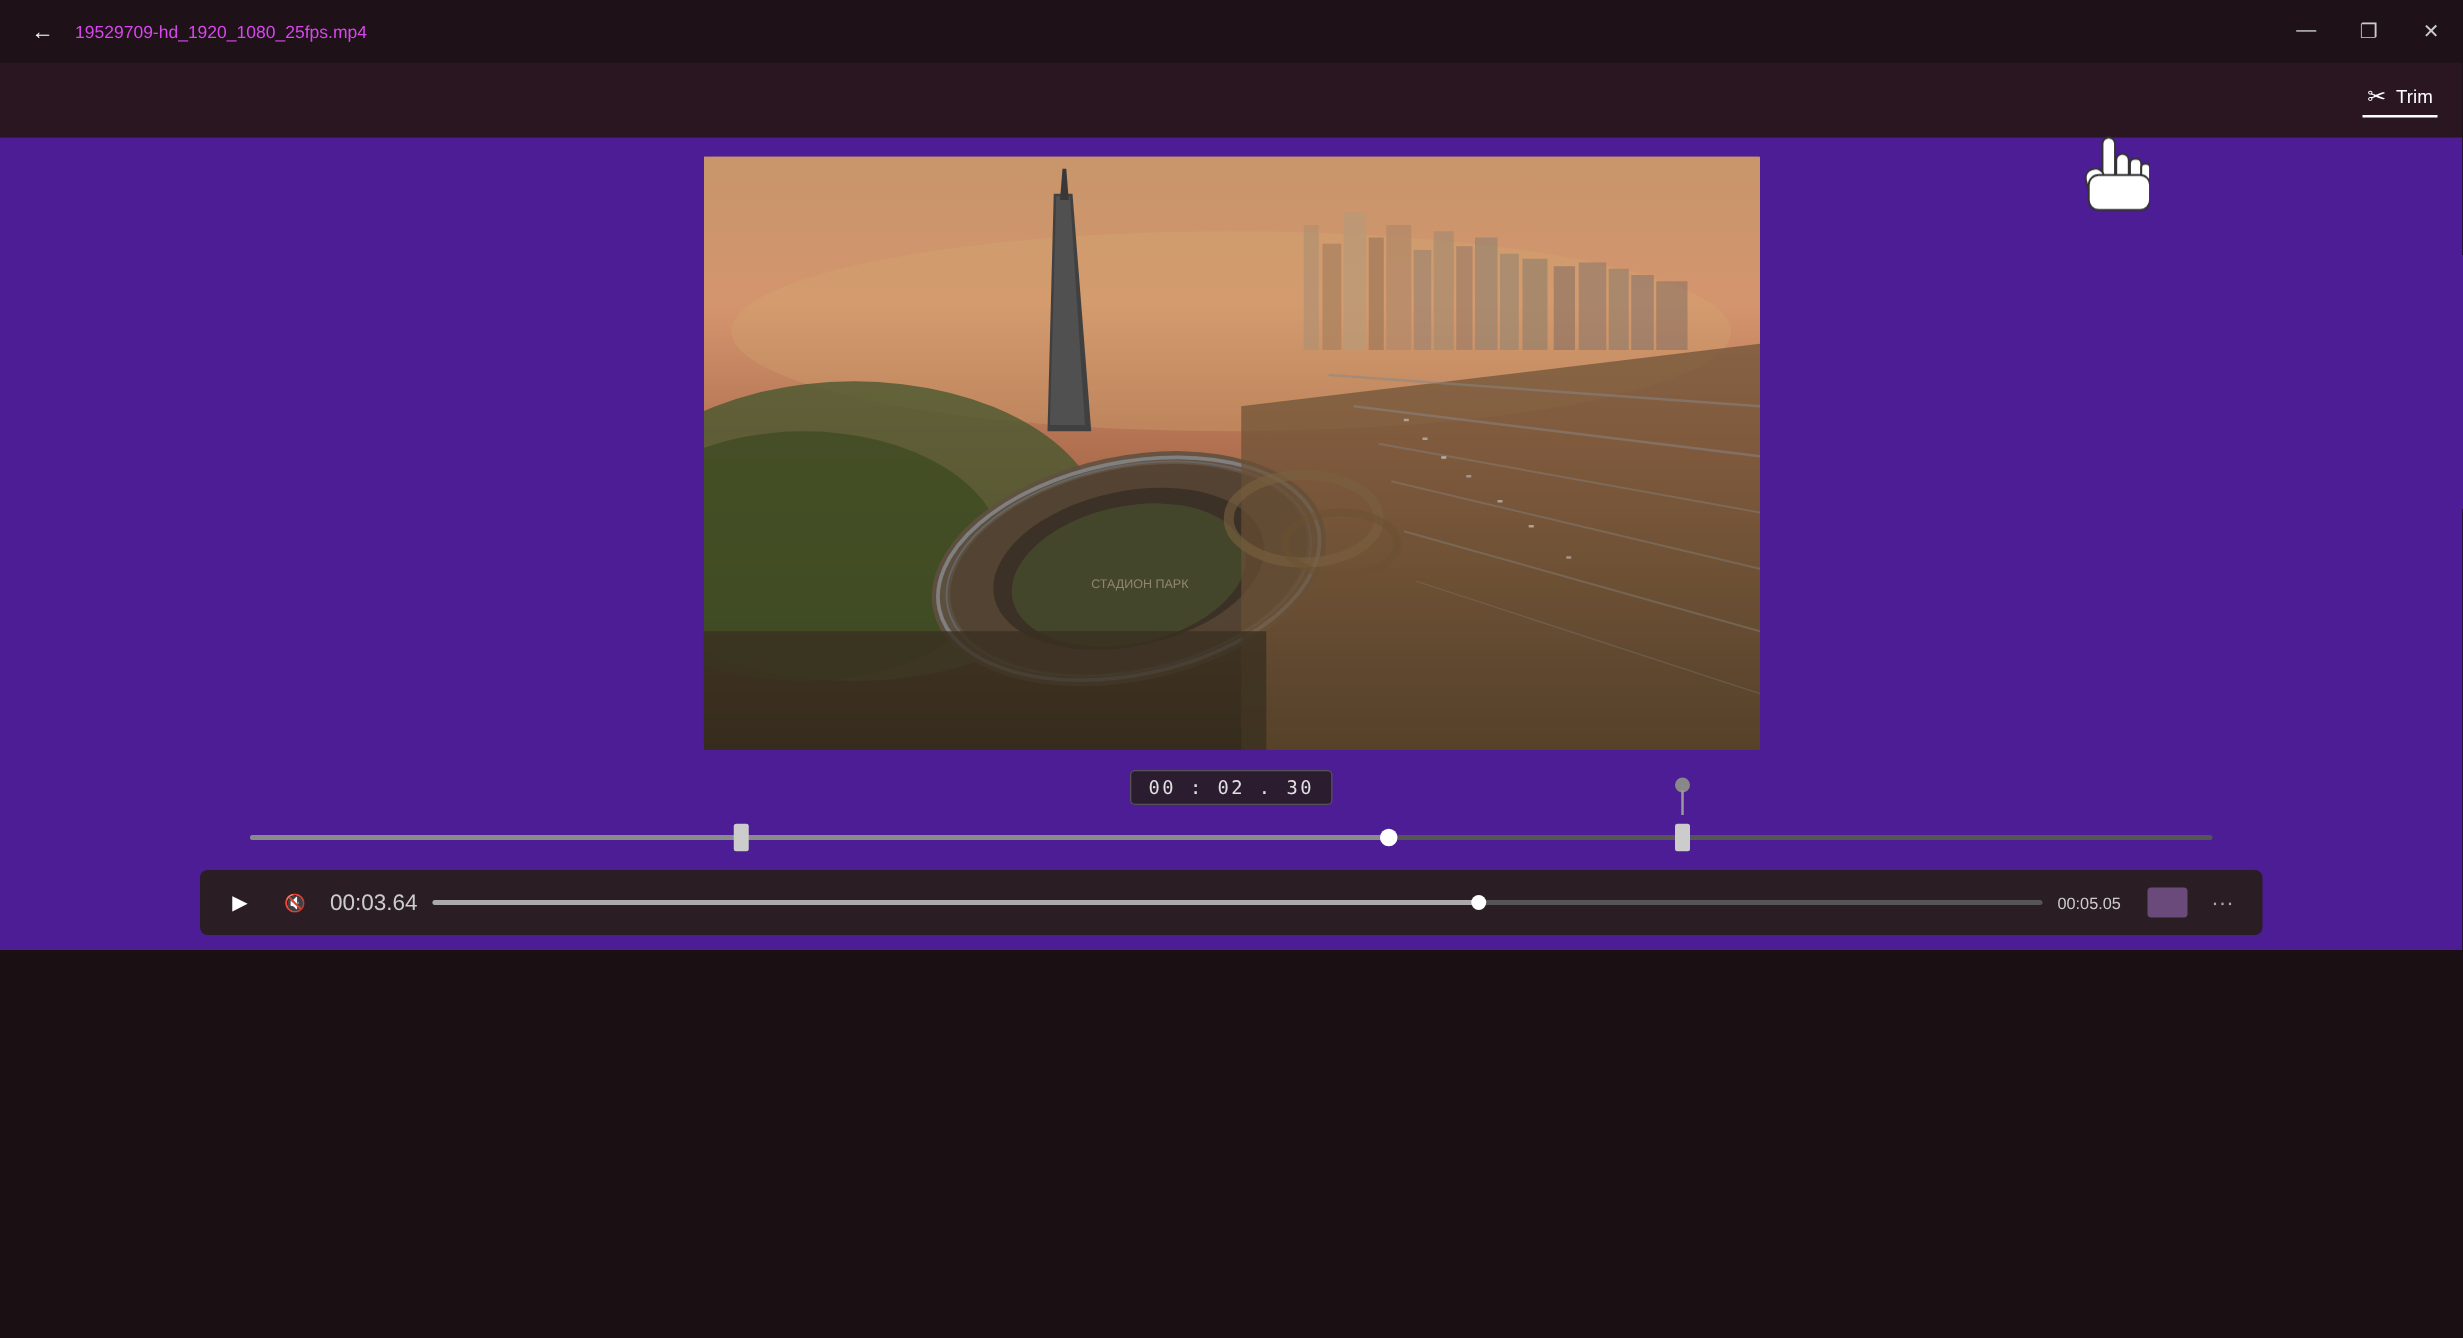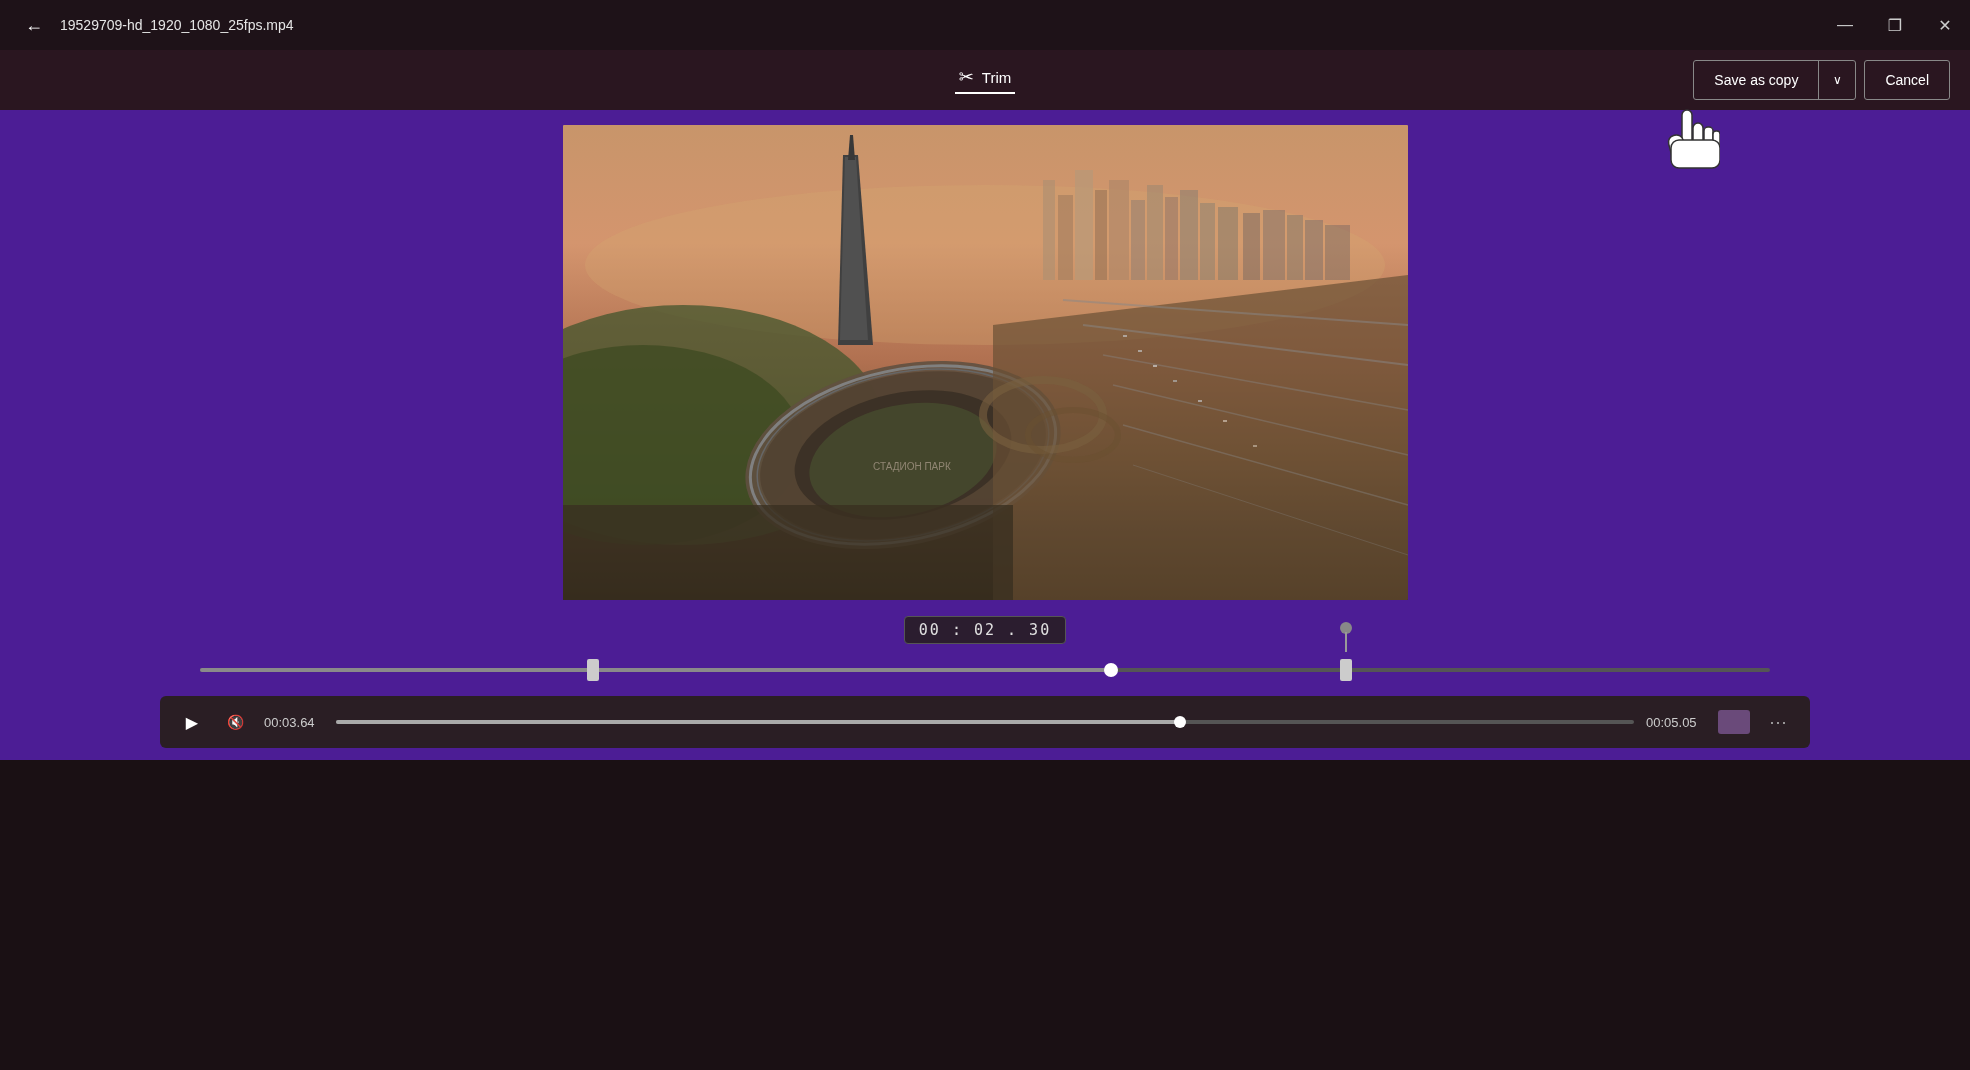--- a/index.html
+++ b/index.html
@@ -30,21 +30,21 @@
       align-items: center;
       justify-content: center;
       cursor: pointer;
       border-radius: 4px;
       color: #fff;
       font-size: 18px;
     }
 
     .title-bar-filename {
       font-size: 14px;
-      color: #e5e5e5;
+      color: #d946ef;
       margin-left: 8px;
       font-weight: 400;
     }
 
     .title-bar-controls {
       position: absolute;
       right: 0;
       top: 0;
       display: flex;
       align-items: center;
@@ -311,21 +311,21 @@
       align-items: center;
       justify-content: center;
       cursor: pointer;
       color: #aaa;
       font-size: 14px;
       background: transparent;
       border: none;
     }
 
     .time-display {
-      font-size: 13px;
+      font-size: 18px;
       color: #ccc;
       min-width: 60px;
     }
 
     .progress-bar {
       flex: 1;
       height: 4px;
       background: #555;
       border-radius: 2px;
       position: relative;
@@ -421,29 +421,20 @@
   <div style="flex:1"></div>
 
   <div class="toolbar-center">
     <div class="toolbar-trim-label">
       <span class="trim-icon">✂</span>
       <span>Trim</span>
     </div>
     <div class="toolbar-trim-underline"></div>
   </div>
 
-  <div class="toolbar-actions" style="flex:1; justify-content:flex-end; display:flex; gap:8px;">
-    <div class="save-as-copy-btn">
-      <button class="save-as-copy-main">Save as copy</button>
-      <button class="save-as-copy-dropdown">
-        <span>∨</span>
-      </button>
-    </div>
-    <button class="cancel-btn">Cancel</button>
-  </div>
 </div>
 
 <div class="cursor-overlay" style="position:fixed; top:105px; right:240px; z-index:999; pointer-events:none;">
   <svg width="60" height="80" viewBox="0 0 60 80">
 
     <g fill="white" stroke="#333" stroke-width="1.5">
 
       <rect x="22" y="5" width="10" height="35" rx="5" ry="5"></rect>
 
       <rect x="33" y="18" width="10" height="30" rx="5" ry="5"></rect>

